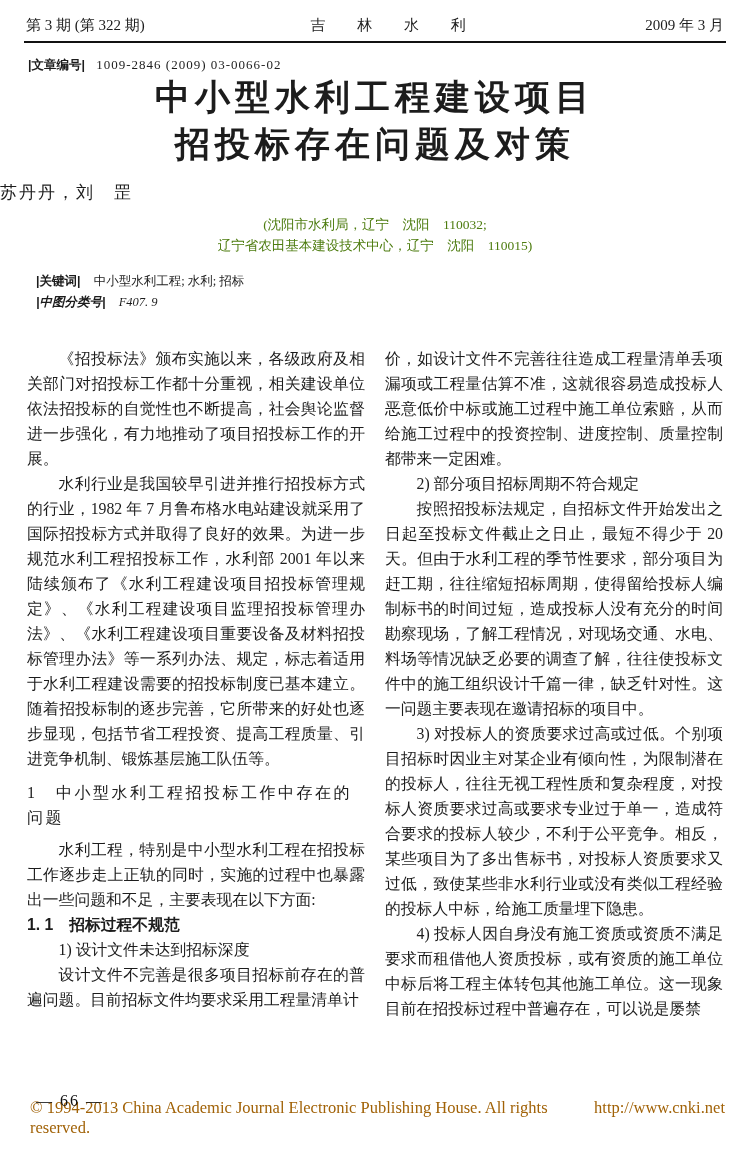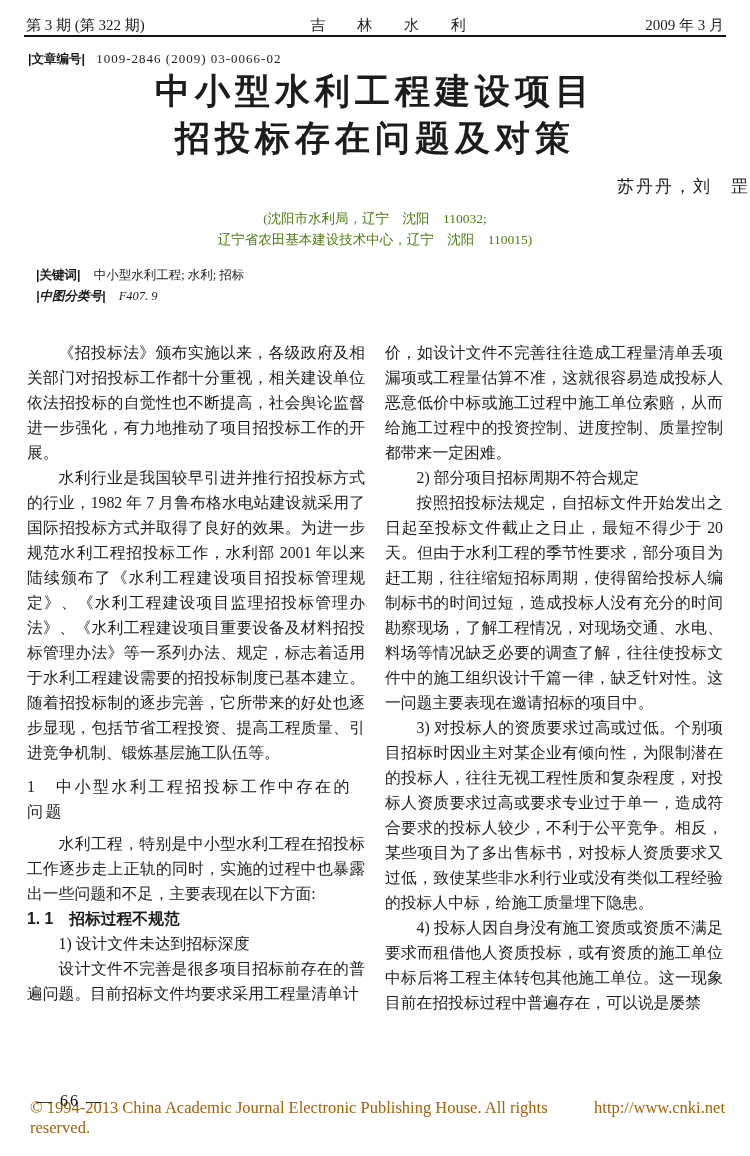--- a/index.html
+++ b/index.html
@@ -10,36 +10,37 @@
     background:#ffffff;
     color:#1c1c1c;
     font-family:"Liberation Serif","DejaVu Serif",serif;
     overflow:hidden;
   }
   
   .jheader{
     display:flex;justify-content:space-between;align-items:flex-end;
     margin:16px 26px 0 26px;
     font-size:15px;
+    padding-bottom:6px;
   }
   .jheader .jname{letter-spacing:14px;}
   .hrule{border:none;border-top:2.5px solid #111;margin:0 24px;}
   
   .artnum{margin:14px 0 0 28px;font-size:13px;}
   .lbl{font-weight:bold;font-family:"Liberation Sans","DejaVu Sans",sans-serif;font-size:12.5px;}
   .artnum .val{margin-left:8px;letter-spacing:1px;}
   
   .title{
     text-align:center;
     font-size:35px;
     font-weight:700;
     letter-spacing:5px;
     line-height:47px;
   }
-  .authors{text-align:right;font-size:17px;margin-top:13px;letter-spacing:2px;margin-left:16px;}
+  .authors{text-align:left;font-size:17px;margin-top:13px;letter-spacing:2px;}
   .affil{text-align:center;font-size:13.5px;line-height:21px;margin-top:10px;color:#4d7c0f;}
   
   .abs{
     margin:16px 36px 0 36px;
     font-size:12.5px;
     line-height:19px;
     text-align:justify;
   }
   .abs .row{margin-top:1px;}
   .abs .metarow{display:flex;margin-top:2px;}

